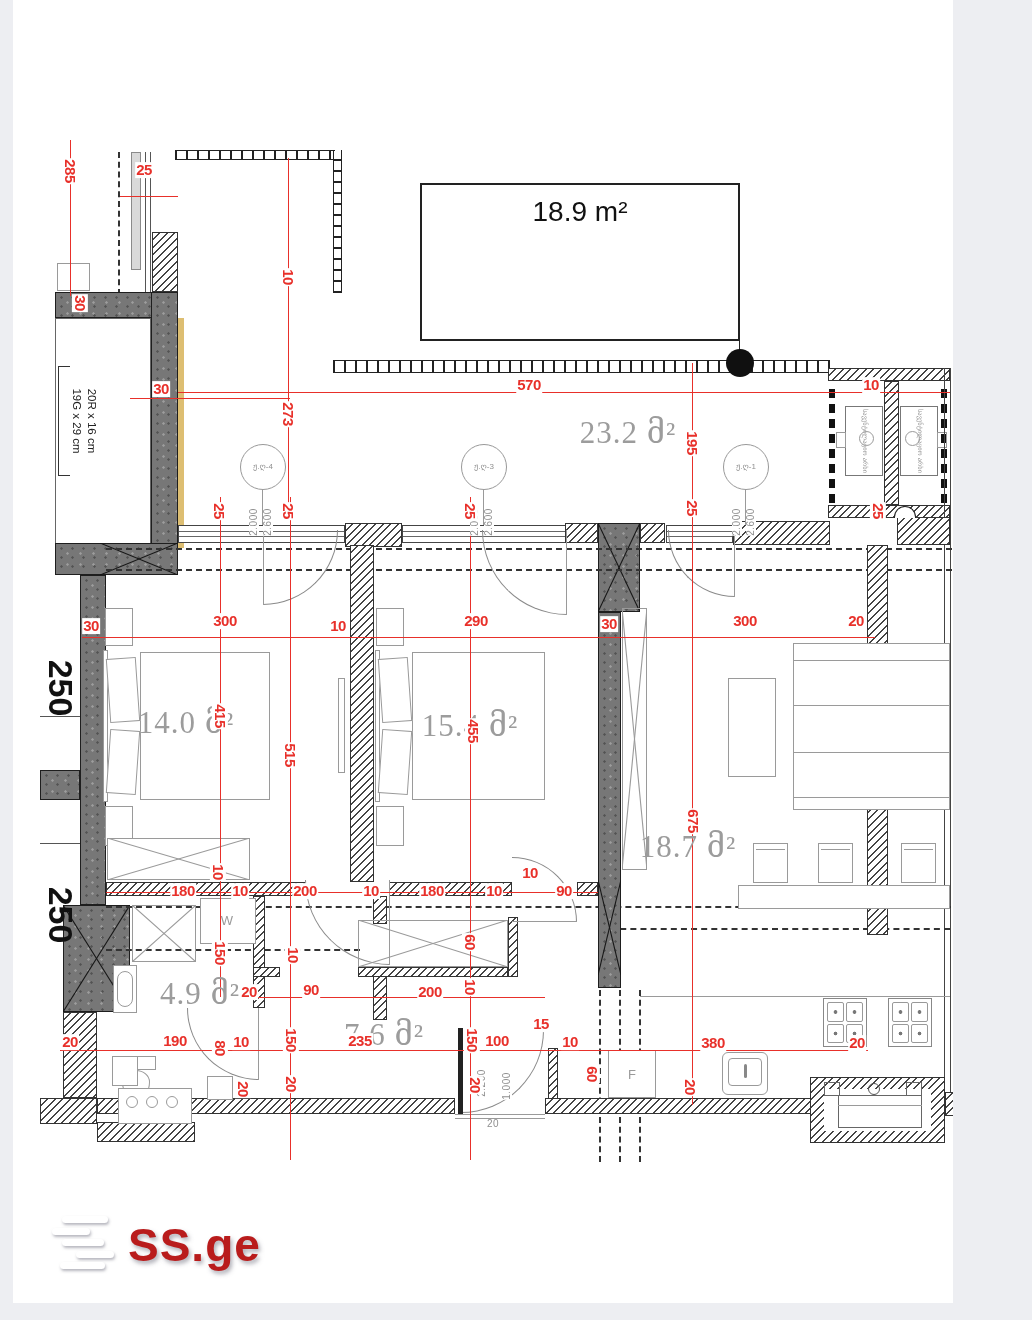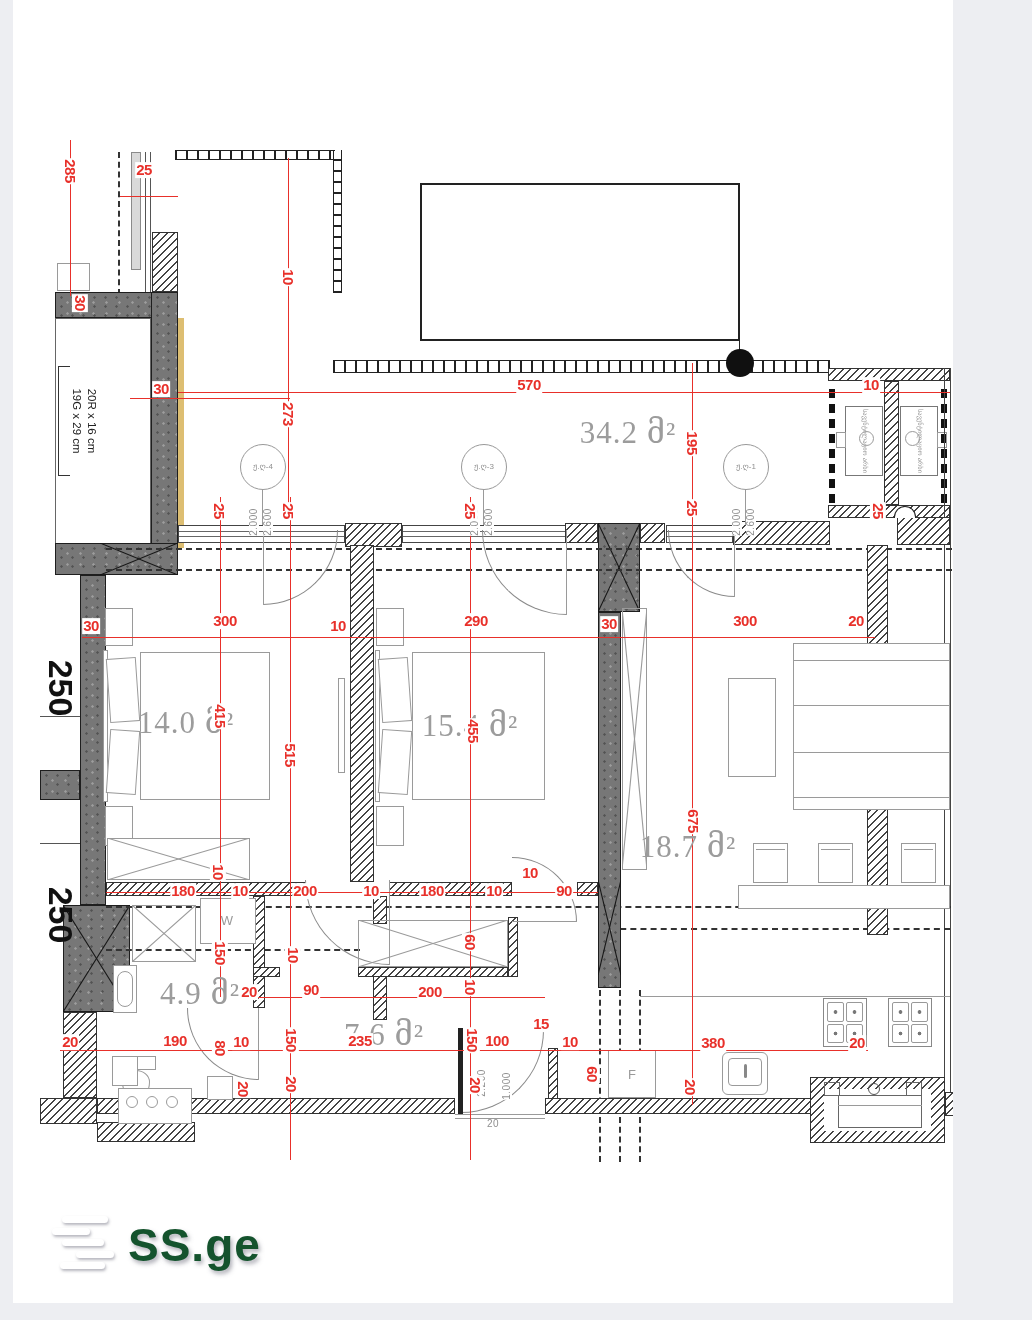--- a/index.html
+++ b/index.html
@@ -66,21 +66,21 @@
   .tb .c.l{border-right:1.5px solid #222}
   
   .stv{position:absolute;box-sizing:border-box;border:1px solid #888;background:#fff;display:grid;
        grid-template:1fr 1fr/1fr 1fr;gap:2px;padding:3px}
   .stv i{border:1px solid #999;border-radius:2px;background:radial-gradient(circle,#777 1.5px,transparent 2.2px)}
   .chair{position:absolute;box-sizing:border-box;border:1px solid #9a9a9a;background:#fff}
   .chair::before{content:"";position:absolute;left:2px;right:2px;top:5px;height:1px;background:#9a9a9a}
   
   .wm{position:absolute;z-index:50}
   .wmbar{position:absolute;height:7px;border-radius:4px;background:#fff;box-shadow:1px 2px 3px rgba(110,110,125,.5)}
-  .wmtx{position:absolute;color:#14532d;font:700 46px/1 "Liberation Sans",sans-serif;letter-spacing:1px;
+  .wmtx{position:absolute;color:#b91c1c;font:700 46px/1 "Liberation Sans",sans-serif;letter-spacing:1px;
        text-shadow:2px 3px 4px rgba(100,100,115,.5)}
 </style>
 </head>
 <body>
 
 <div id="plan">
 
   <div class="dv" style="left:118px;top:152px;height:143px"></div>
   <div class="abs" style="left:131px;top:152px;width:10px;height:118px;background:#d9d9d9;border:1px solid #8a8a8a"></div>
   <div class="ln" style="left:145px;top:152px;width:1px;height:141px"></div>
@@ -297,20 +297,21 @@
   <div class="rl" style="left:82px;top:637px;width:793px;height:1px"></div>
   <div class="rl" style="left:220px;top:497px;width:1px;height:500px"></div>
   <div class="rl" style="left:290px;top:497px;width:1px;height:663px"></div>
   <div class="rl" style="left:470px;top:497px;width:1px;height:663px"></div>
   <div class="rl" style="left:106px;top:892px;width:492px;height:1px"></div>
   <div class="rl" style="left:255px;top:997px;width:290px;height:1px"></div>
   <div class="rl" style="left:60px;top:1050px;width:808px;height:1px"></div>
 
   <div class="tb">
     <div class="r3">
+      <div class="c">18.9 m²</div>
     </div>
   </div>
 
   <div id="annot-layer">
       <span class="dim rot" style="left: 70px; top: 171px;">285</span>
       <span class="dim" style="left: 144px; top: 170px;">25</span>
       <span class="dim rot" style="left: 80px; top: 303px;">30</span>
       <span class="dim rot" style="left: 288px; top: 277px;">10</span>
       <span class="dim rot" style="left: 288px; top: 414px;">273</span>
       <span class="dim" style="left: 529px; top: 385px;">570</span>
@@ -364,21 +365,21 @@
       <span class="dim" style="left: 857px; top: 1043px;">20</span>
       <span class="dim rot" style="left: 243px; top: 1089px;">20</span>
       <span class="dim rot" style="left: 291px; top: 1084px;">20</span>
       <span class="dim rot" style="left: 475px; top: 1085px;">20</span>
       <span class="dim rot" style="left: 690px; top: 1087px;">20</span>
       <span class="axisdim" style="left: 61px; top: 688px;">250</span>
       <span class="axisdim" style="left: 61px; top: 915px;">250</span>
       <span class="gdim rotccw" style="left: 482px; top: 1083px;">2.200</span>
       <span class="gdim rotccw" style="left: 507px; top: 1086px;">1.000</span>
       <span class="gdim" style="left: 493px; top: 1124px;">20</span>
-      <span class="room" style="left: 628px; top: 432px;">34.2 მ²</span>
+      <span class="room" style="left: 628px; top: 432px;">23.2 მ²</span>
       <span class="room" style="left: 186px; top: 722px;">14.0 მ²</span>
       <span class="room" style="left: 470px; top: 725px;">15.4 მ²</span>
       <span class="room" style="left: 688px; top: 846px;">18.7 მ²</span>
       <span class="room" style="left: 200px; top: 993px;">4.9 მ²</span>
       <span class="room" style="left: 384px; top: 1034px;">7.6 მ²</span>
       <span class="tagc" style="left: 240px; top: 444px;">ჟ.ღ-4</span>
       <span class="gln" style="left: 262px; top: 488px; width: 1px; height: 37px;"></span>
       <span class="gdim rotccw" style="left: 254px; top: 522px;">2.000</span>
       <span class="gdim rotccw" style="left: 268px; top: 522px;">2.600</span>
       <span class="tagc" style="left: 461px; top: 444px;">ჟ.ღ-3</span>

